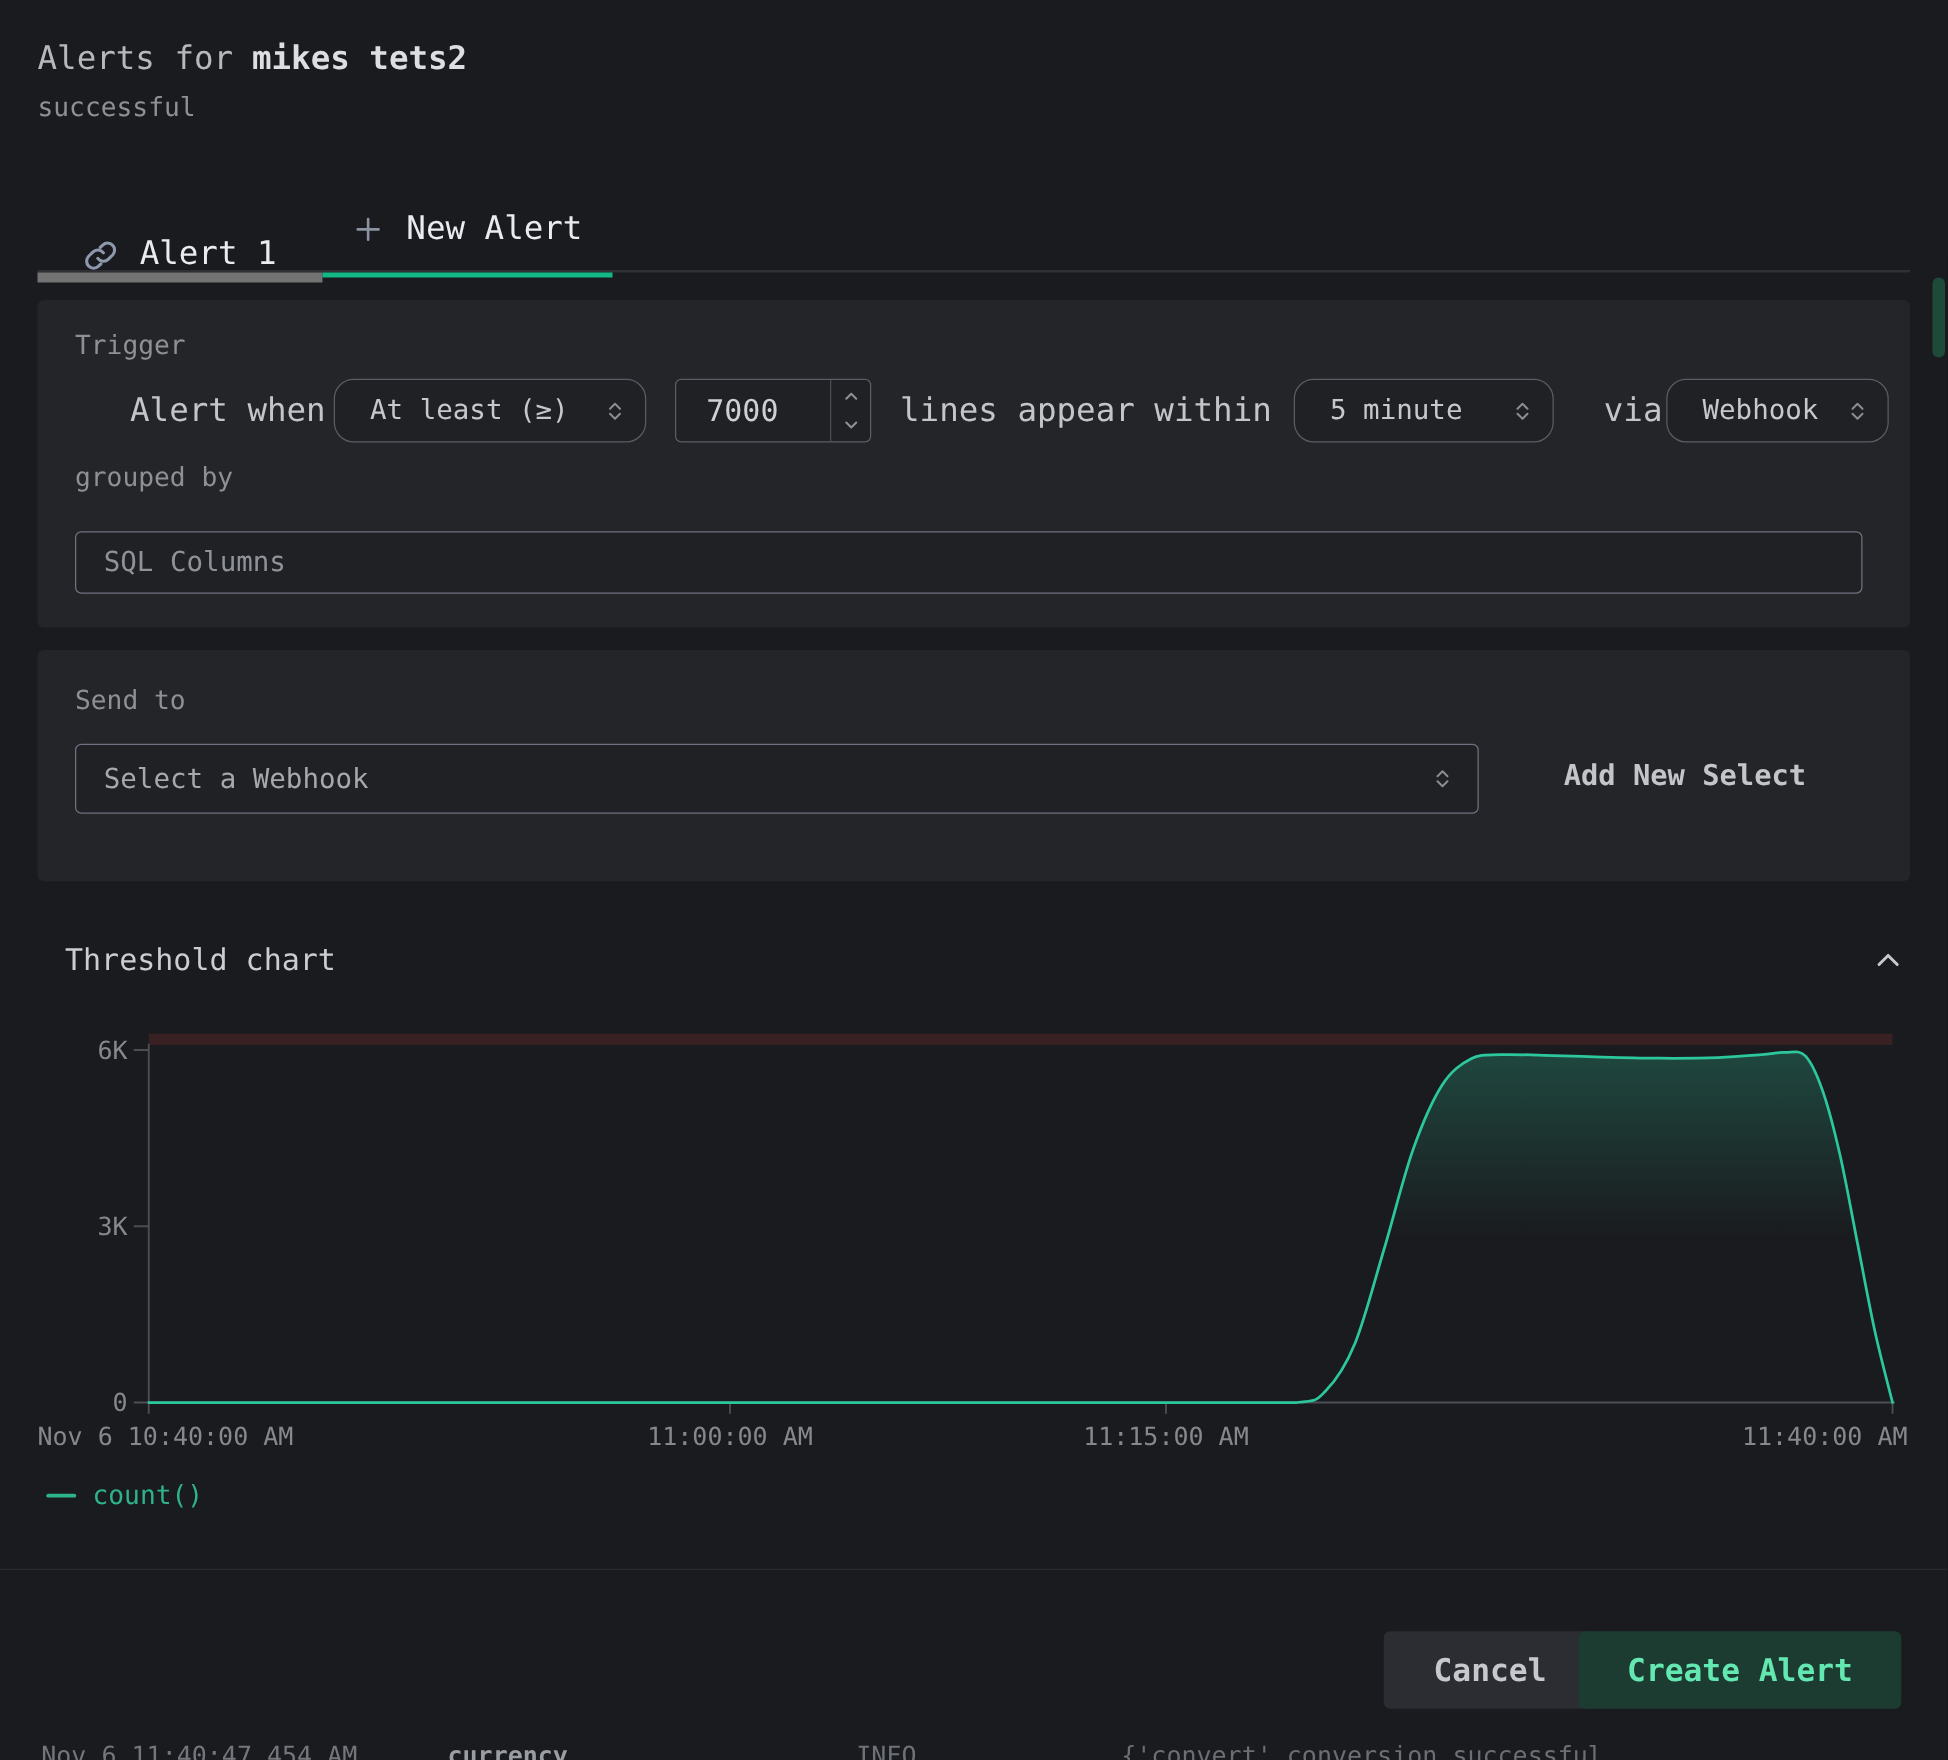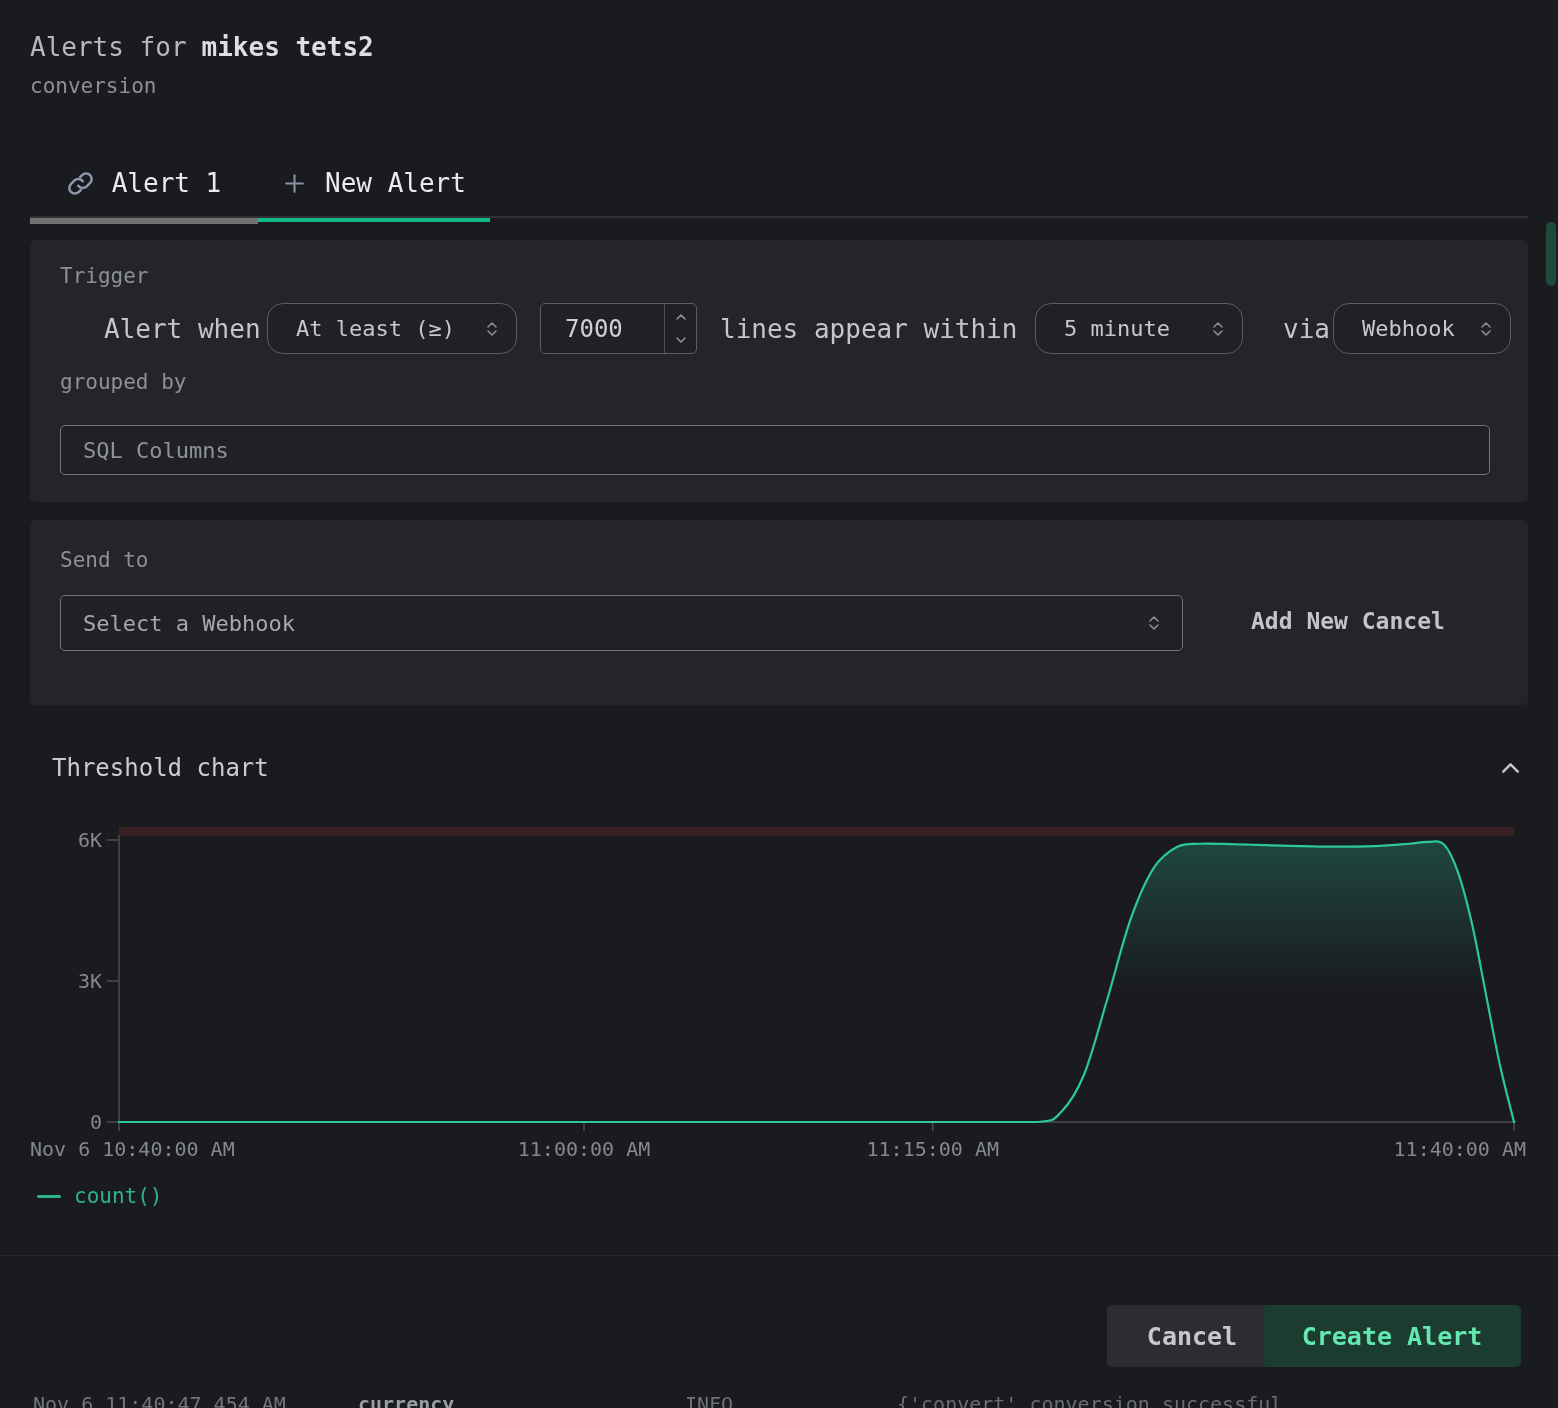--- a/index.html
+++ b/index.html
@@ -11,21 +11,21 @@
   
   .title{position:absolute;left:30px;top:32px;font-size:26px;color:#b6b8bc;display:flex;gap:15px;white-space:pre;}
   .title b{color:#dcdee1;font-weight:bold;}
   .subtitle{position:absolute;left:30px;top:74px;font-size:21px;color:#8d9095;}
 
   
   .tabs{position:absolute;left:30px;top:148px;width:1498px;height:70px;display:flex;}
   .tabs .baseline{position:absolute;left:0;right:0;bottom:0;height:2px;background:#2e3036;}
   .tab{position:relative;height:100%;display:flex;align-items:center;justify-content:center;gap:18px;
        font-size:26px;color:#e9ebee;cursor:pointer;z-index:2;}
-  .tab.t1{width:228px;border-bottom:6px solid #737373;}
+  .tab.t1{width:228px;border-bottom:8px solid #737373;align-items:flex-end;}
   .tab.t2{width:232px;border-bottom:4px solid #12b886;}
   .tab .plus{stroke:#8b93a3;}
   .link-ic{stroke:#8e98ac;}
 
   
   .card{position:absolute;left:30px;width:1498px;background:#242529;border-radius:5px;}
   .card.trigger{top:240px;height:262px;}
   .card.sendto{top:520px;height:185px;}
   .sec-label{position:absolute;left:30px;font-size:21px;color:#8d9095;}
 
@@ -88,21 +88,21 @@
 
   
   .scroll-thumb{position:absolute;left:1546px;top:222px;width:10px;height:64px;background:#1e4a3a;border-radius:5px;}
 </style>
 </head>
 <body>
 
 <div class="screen">
 
   <div class="title"><span>Alerts for</span><b>mikes tets2</b></div>
-  <div class="subtitle">conversion</div>
+  <div class="subtitle">successful</div>
 
   <div class="tabs">
     <div class="baseline"></div>
     <div class="tab t1">
       <svg class="link-ic" width="27" height="27" viewBox="0 0 24 24" fill="none" stroke-width="2.2" stroke-linecap="round" stroke-linejoin="round">
         <path d="M10 14a5 5 0 0 0 7.54.54l3-3a5 5 0 0 0-7.07-7.07l-1.72 1.71"></path>
         <path d="M14 10a5 5 0 0 0-7.54-.54l-3 3a5 5 0 0 0 7.07 7.07l1.71-1.71"></path>
       </svg>
       <span>Alert 1</span>
     </div>
@@ -165,21 +165,21 @@
 
   <section class="card sendto">
     <div class="sec-label" style="top:28px">Send to</div>
     <div class="bigselect">
       <span class="ph">Select a Webhook</span>
       <svg class="updown" width="16" height="20" viewBox="0 0 16 20" fill="none" stroke="#8a8d93" stroke-width="1.6" stroke-linecap="round" stroke-linejoin="round">
           <path d="M4 8 L8 4 L12 8"></path>
           <path d="M4 12 L8 16 L12 12"></path>
         </svg>
     </div>
-    <button class="ghost-btn">Add New Cancel</button>
+    <button class="ghost-btn">Add New Select</button>
   </section>
 
   <div class="chart-header">
     <span class="chart-title">Threshold chart</span>
     <svg class="collapse" width="27" height="27" viewBox="0 0 26 26" fill="none" stroke-width="2.3" stroke-linecap="round" stroke-linejoin="round">
         <path d="M6 16 L13 9 L20 16"></path>
       </svg>
   </div>
 
   <svg id="chart" width="1558" height="350" viewBox="0 0 1558 350">

